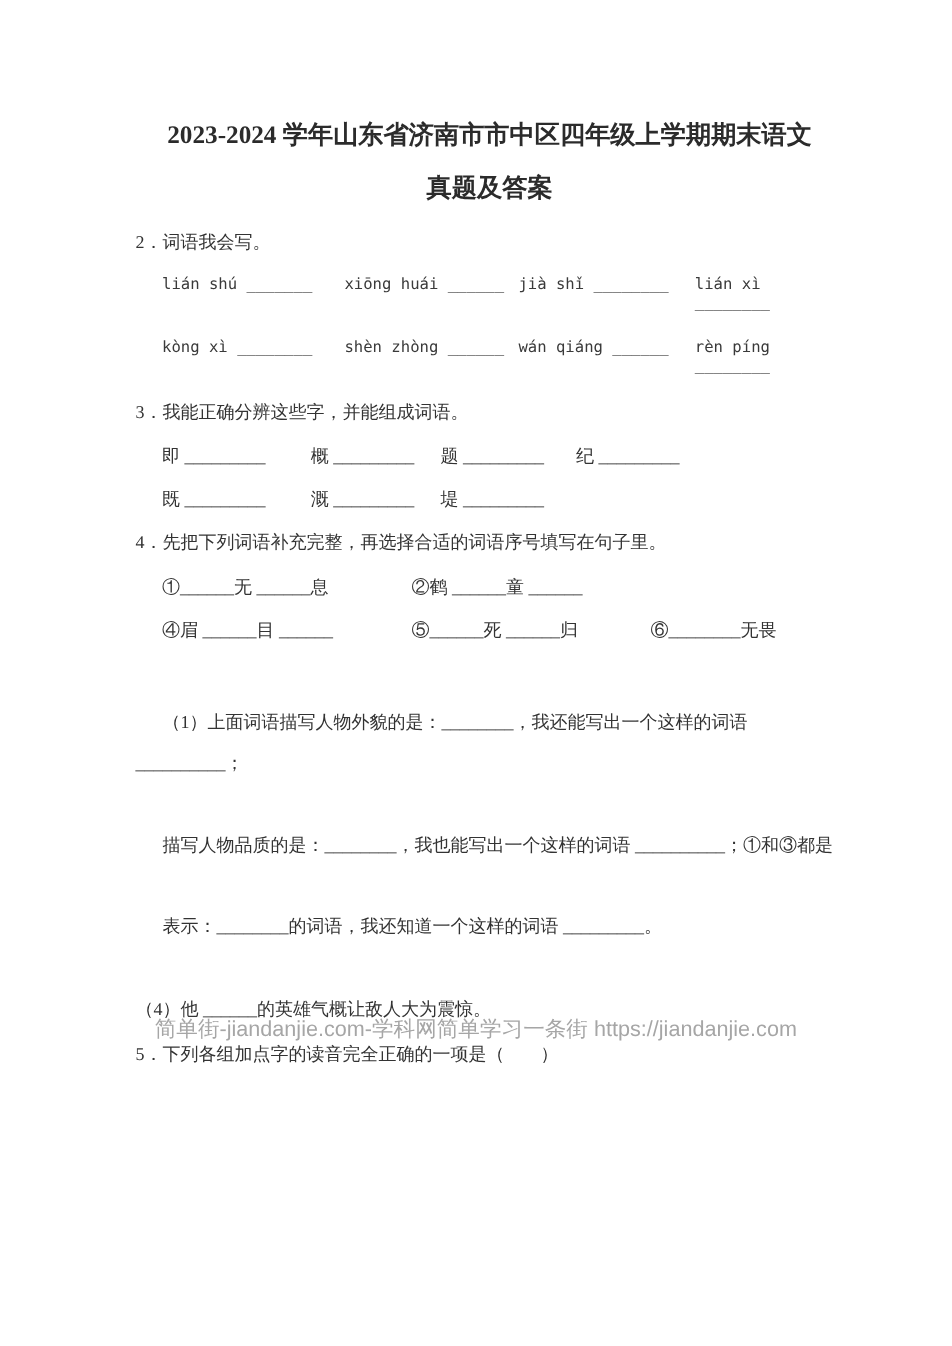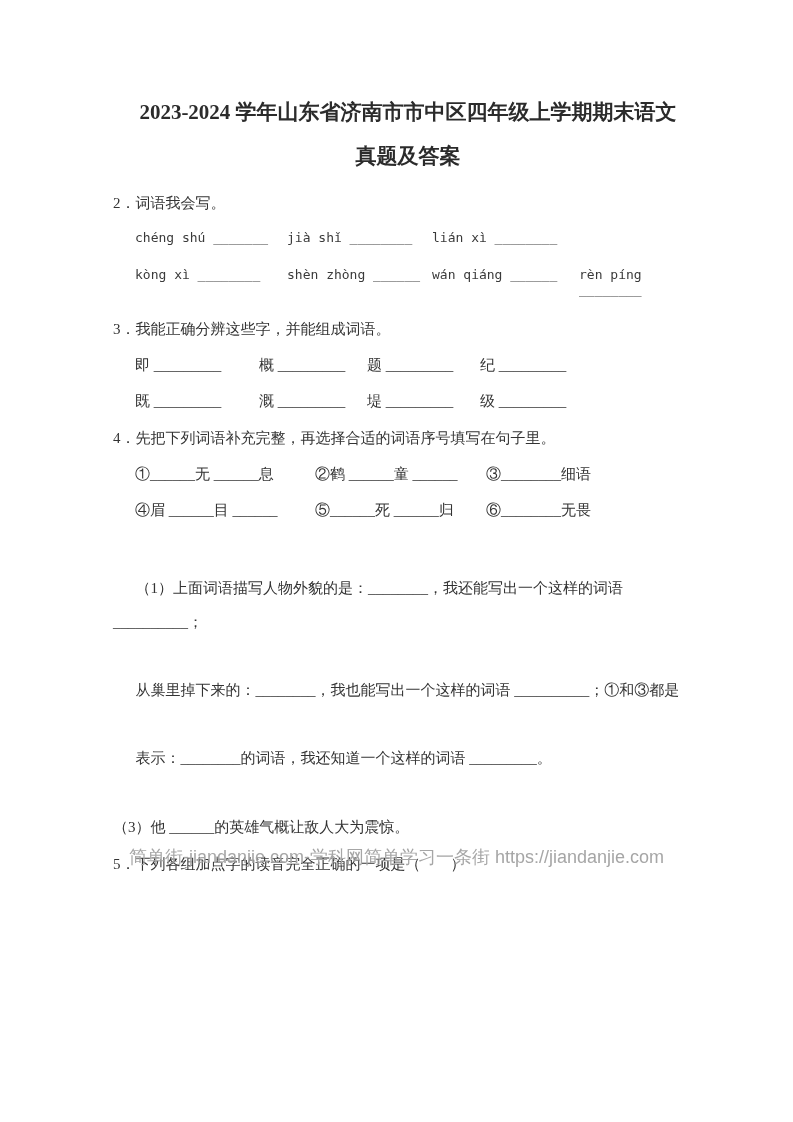--- a/index.html
+++ b/index.html
@@ -19,21 +19,21 @@
   .title-l1{margin-bottom:19px;}
   .title-l2{margin-bottom:24px;}
   .line{line-height:20px;margin-bottom:17px;white-space:pre-wrap;}
   .stem{margin-left:0;}
   .indent1{margin-left:22px;}
   .indent2{margin-left:47px;}
   .rule{border:none;border-top:1.5px solid #3a3a3a;width:530px;margin:29px 0 16px 22px;}
   .pinyin{font-family:"DejaVu Sans Mono",monospace;font-size:13px;color:#3a3a3a;}
   .grid4p{display:grid;grid-template-columns:152px 145px 147px auto;margin-left:22px;margin-bottom:22px;white-space:pre-wrap;}
   .grid4c{display:grid;grid-template-columns:124px 108px 113px auto;margin-left:22px;margin-bottom:17px;white-space:pre-wrap;}
-  .grid3w{display:grid;grid-template-columns:180px 171px auto;margin-left:22px;margin-bottom:17px;white-space:pre-wrap;}
+  .grid3w{display:grid;grid-template-columns:180px 171px auto;margin-left:22px;margin-bottom:17px;white-space:pre-wrap;gap:28px;}
   .sub{line-height:34px;margin-bottom:8px;white-space:pre-wrap;}
   .opt{margin-left:22px;line-height:20px;margin-bottom:12px;white-space:pre-wrap;}
   .du{position:relative;}
   .du::after{content:"•";position:absolute;left:45%;transform:translateX(-50%);bottom:-0.62em;font-size:9px;color:#333;}
   .footer{
     position:absolute;left:0;bottom:33px;width:100%;
     text-align:center;
     font-family:Liberation Sans, sans-serif;
     font-size:18px;color:#a6a6a6;white-space:pre-wrap;
   }
@@ -43,21 +43,22 @@
 
 <div class="page">
 
   <h1 class="title-l1">2023-2024 学年山东省济南市市中区四年级上学期期末语文</h1>
   <h1 class="title-l2">真题及答案</h1>
 
 
   <div>
     <div class="line stem">2．词语我会写。</div>
     <div class="grid4p pinyin">
-      <span class="t">chéng shú _______</span>
+      <span class="t">lián shú _______</span>
+      <span class="t">xiōng huái ______</span>
       <span class="t">jià shǐ ________</span>
       <span class="t">lián xì ________</span>
     </div>
     <div class="grid4p pinyin">
       <span class="t">kòng xì ________</span>
       <span class="t">shèn zhòng ______</span>
       <span class="t">wán qiáng ______</span>
       <span class="t">rèn píng ________</span>
     </div>
   </div>
@@ -67,42 +68,40 @@
     <div class="grid4c">
       <span class="t">即 _________</span>
       <span class="t">概 _________</span>
       <span class="t">题 _________</span>
       <span class="t">纪 _________</span>
     </div>
     <div class="grid4c">
       <span class="t">既 _________</span>
       <span class="t">溉 _________</span>
       <span class="t">堤 _________</span>
-      <span class="t">级 _________</span>
     </div>
   </div>
 
   <div>
     <div class="line stem">4．先把下列词语补充完整，再选择合适的词语序号填写在句子里。</div>
     <div class="grid3w">
       <span class="t">①______无 ______息</span>
       <span class="t">②鹤 ______童 ______</span>
-      <span class="t">③________细语</span>
     </div>
     <div class="grid3w">
       <span class="t">④眉 ______目 ______</span>
       <span class="t">⑤______死 ______归</span>
       <span class="t">⑥________无畏</span>
     </div>
     <div class="sub">
       <span class="t">（1）上面词语描写人物外貌的是：________，我还能写出一个这样的词语 __________；</span><br>
-      <span class="t">从巢里掉下来的：________，我也能写出一个这样的词语 __________；①和③都是</span><br>
+      <span class="t">描写人物品质的是：________，我也能写出一个这样的词语 __________；①和③都是</span><br>
       <span class="t">表示：________的词语，我还知道一个这样的词语 _________。</span>
     </div>
-    <div class="line">（3）他 ______的英雄气概让敌人大为震惊。</div>
+    <div class="line">（4）他 ______的英雄气概让敌人大为震惊。</div>
   </div>
 
   <div>
     <div class="line stem" style="margin-bottom:14px;">5．下列各组加点字的读音完全正确的一项是（　　）</div>
     <div class="opt">
       <span class="t">A．</span><span class="t du">薄</span><span class="t">雾（báo）　</span><span class="t du">霎</span><span class="t">时（chà）</span>
     </div>
     <div class="opt">
       
     </div>

